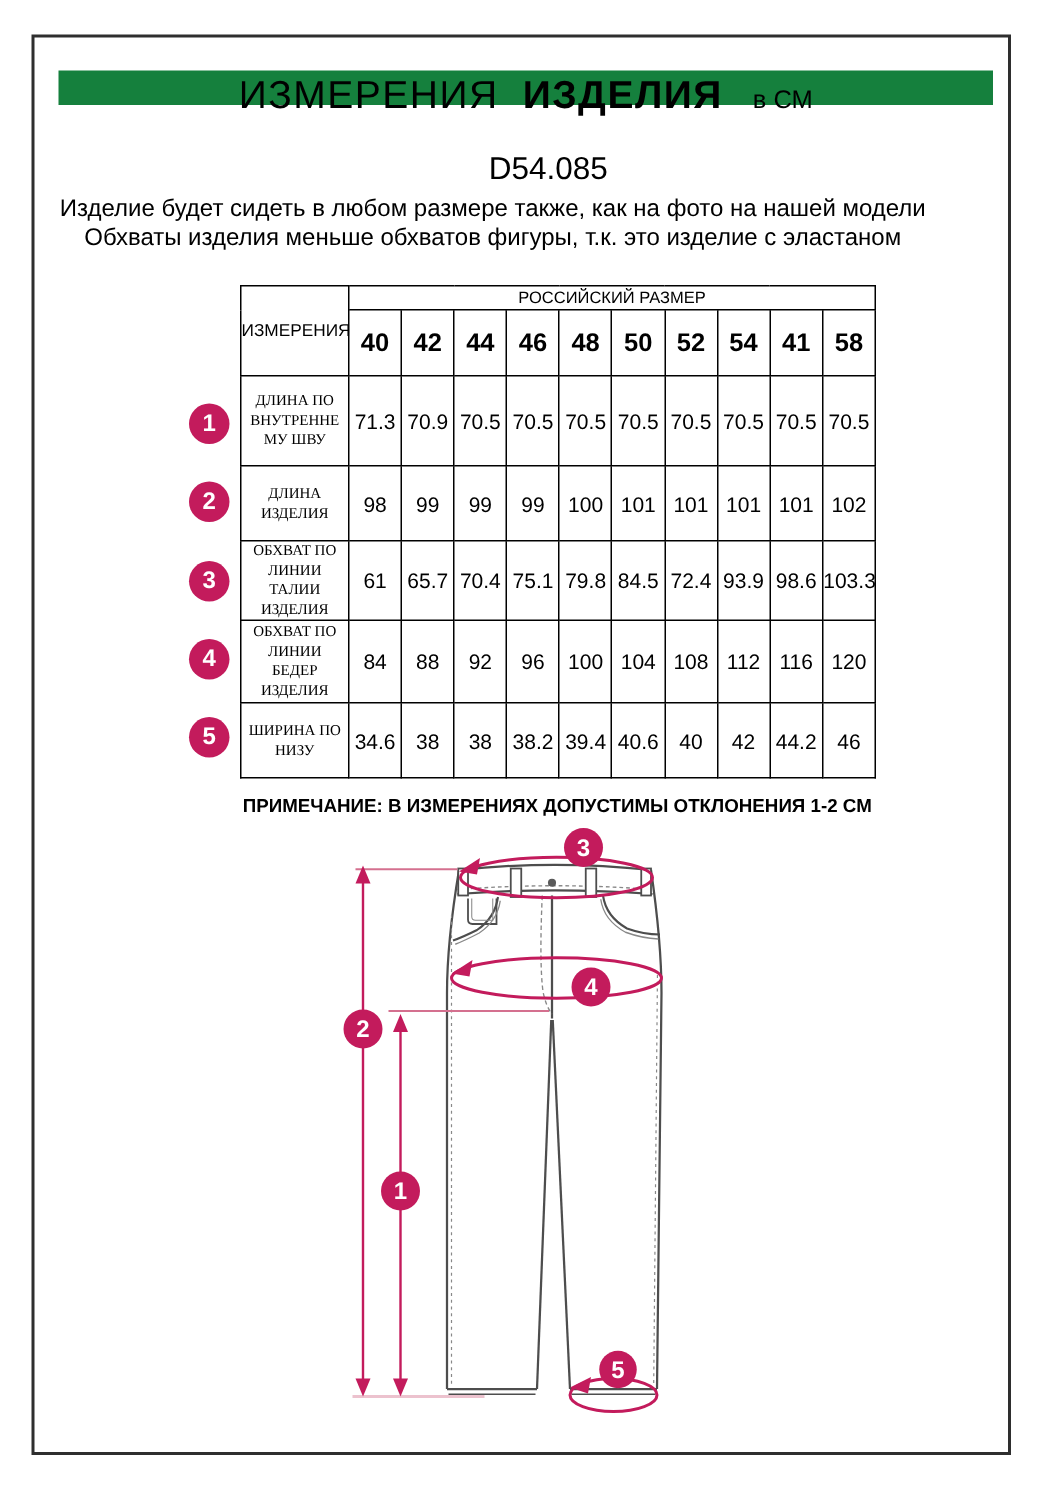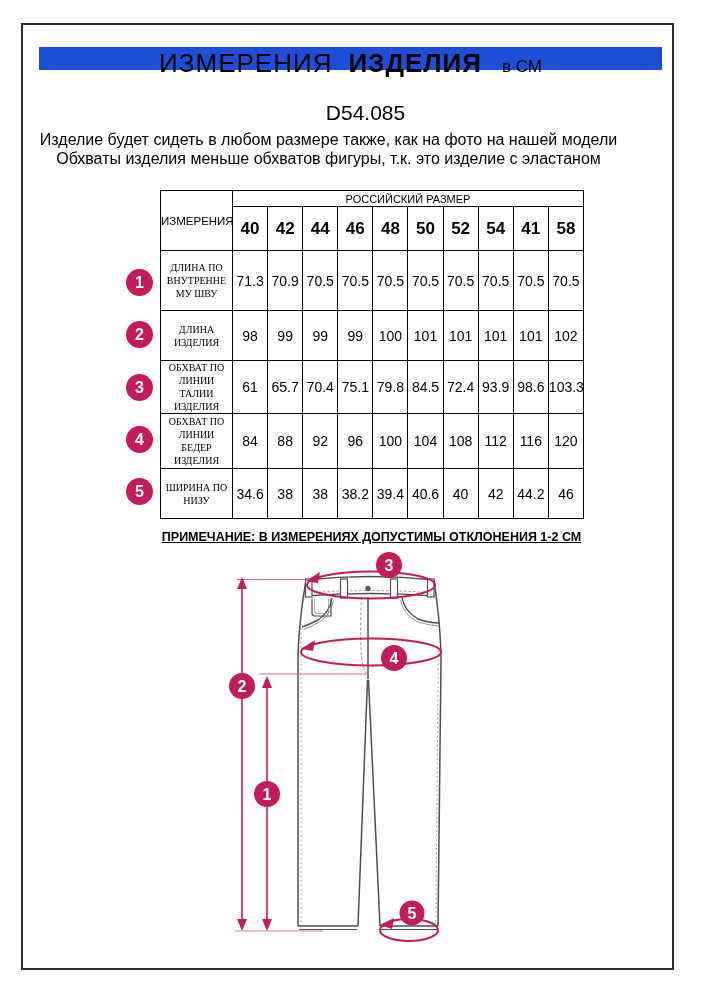--- a/index.html
+++ b/index.html
@@ -1,39 +1,39 @@
 <!DOCTYPE html>
 <html><head>
 <meta charset="utf-8">
 <style>
   html,body{margin:0;padding:0;background:#fff;}
   .page{position:relative;width:707px;height:1000px;background:#fff;overflow:hidden;
         font-family:"Liberation Sans",sans-serif;color:#000;}
   .frame{position:absolute;left:21px;top:23px;width:649px;height:943px;border:2px solid #2e2e2e;}
-  .title-bar{position:absolute;left:39px;top:47px;width:623px;height:23px;background:#1d4ed8;
+  .title-bar{position:absolute;left:39px;top:47px;width:623px;height:23px;background:#15803d;
              text-align:center;line-height:33px;white-space:nowrap;}
   .title-bar .t1{font-size:26px;letter-spacing:1px;margin-right:16px;}
   .title-bar .t2{font-size:26px;font-weight:bold;letter-spacing:1px;margin-right:20px;}
   .title-bar .t3{font-size:17px;}
   .code{position:absolute;left:12px;top:101px;width:707px;text-align:center;font-size:21px;}
   .desc{position:absolute;left:0;width:657px;text-align:center;font-size:16px;line-height:19px;}
   .d1{top:130px;} .d2{top:149px;}
   .size-table{position:absolute;left:160px;top:190px;width:423px;border-collapse:collapse;table-layout:fixed;}
   .size-table td{border:1px solid #000;text-align:center;vertical-align:middle;padding:0;}
   .measure-h{font-size:11.5px;}
   .group-h{font-size:11px;}
   .size-h{font-size:17px;font-weight:bold;}
   .lbl{font-size:10px;line-height:1.3;white-space:pre-line;font-family:Liberation Serif, serif;}
   .val{font-size:14px;}
   tr.hr1{height:16px;} tr.hr2{height:44px;}
   tr.r1{height:60px;} tr.r2{height:50px;} tr.r3{height:52px;} tr.r4{height:55px;} tr.r5{height:50px;}
   .marker{position:absolute;left:126px;width:27px;height:27px;border-radius:50%;background:#c31b5c;
           color:#fff;font-weight:bold;font-size:16px;display:flex;align-items:center;justify-content:center;}
   .m1{top:269px;} .m2{top:321px;} .m3{top:374px;} .m4{top:426px;} .m5{top:478px;}
-  .note{position:absolute;left:160px;top:530px;width:423px;text-align:center;font-size:12.5px;font-weight:bold;text-decoration:underline;}
+  .note{position:absolute;left:160px;top:530px;width:423px;text-align:center;font-size:12.5px;font-weight:bold;}
   .diagram{position:absolute;left:200px;top:545px;}
   .diagram text{font-family:"Liberation Sans",sans-serif;font-weight:bold;font-size:16px;fill:#fff;text-anchor:middle;}
 </style>
 </head>
 <body>
 
 <div class="page">
   <div class="frame"></div>
 
   <div class="title-bar">

